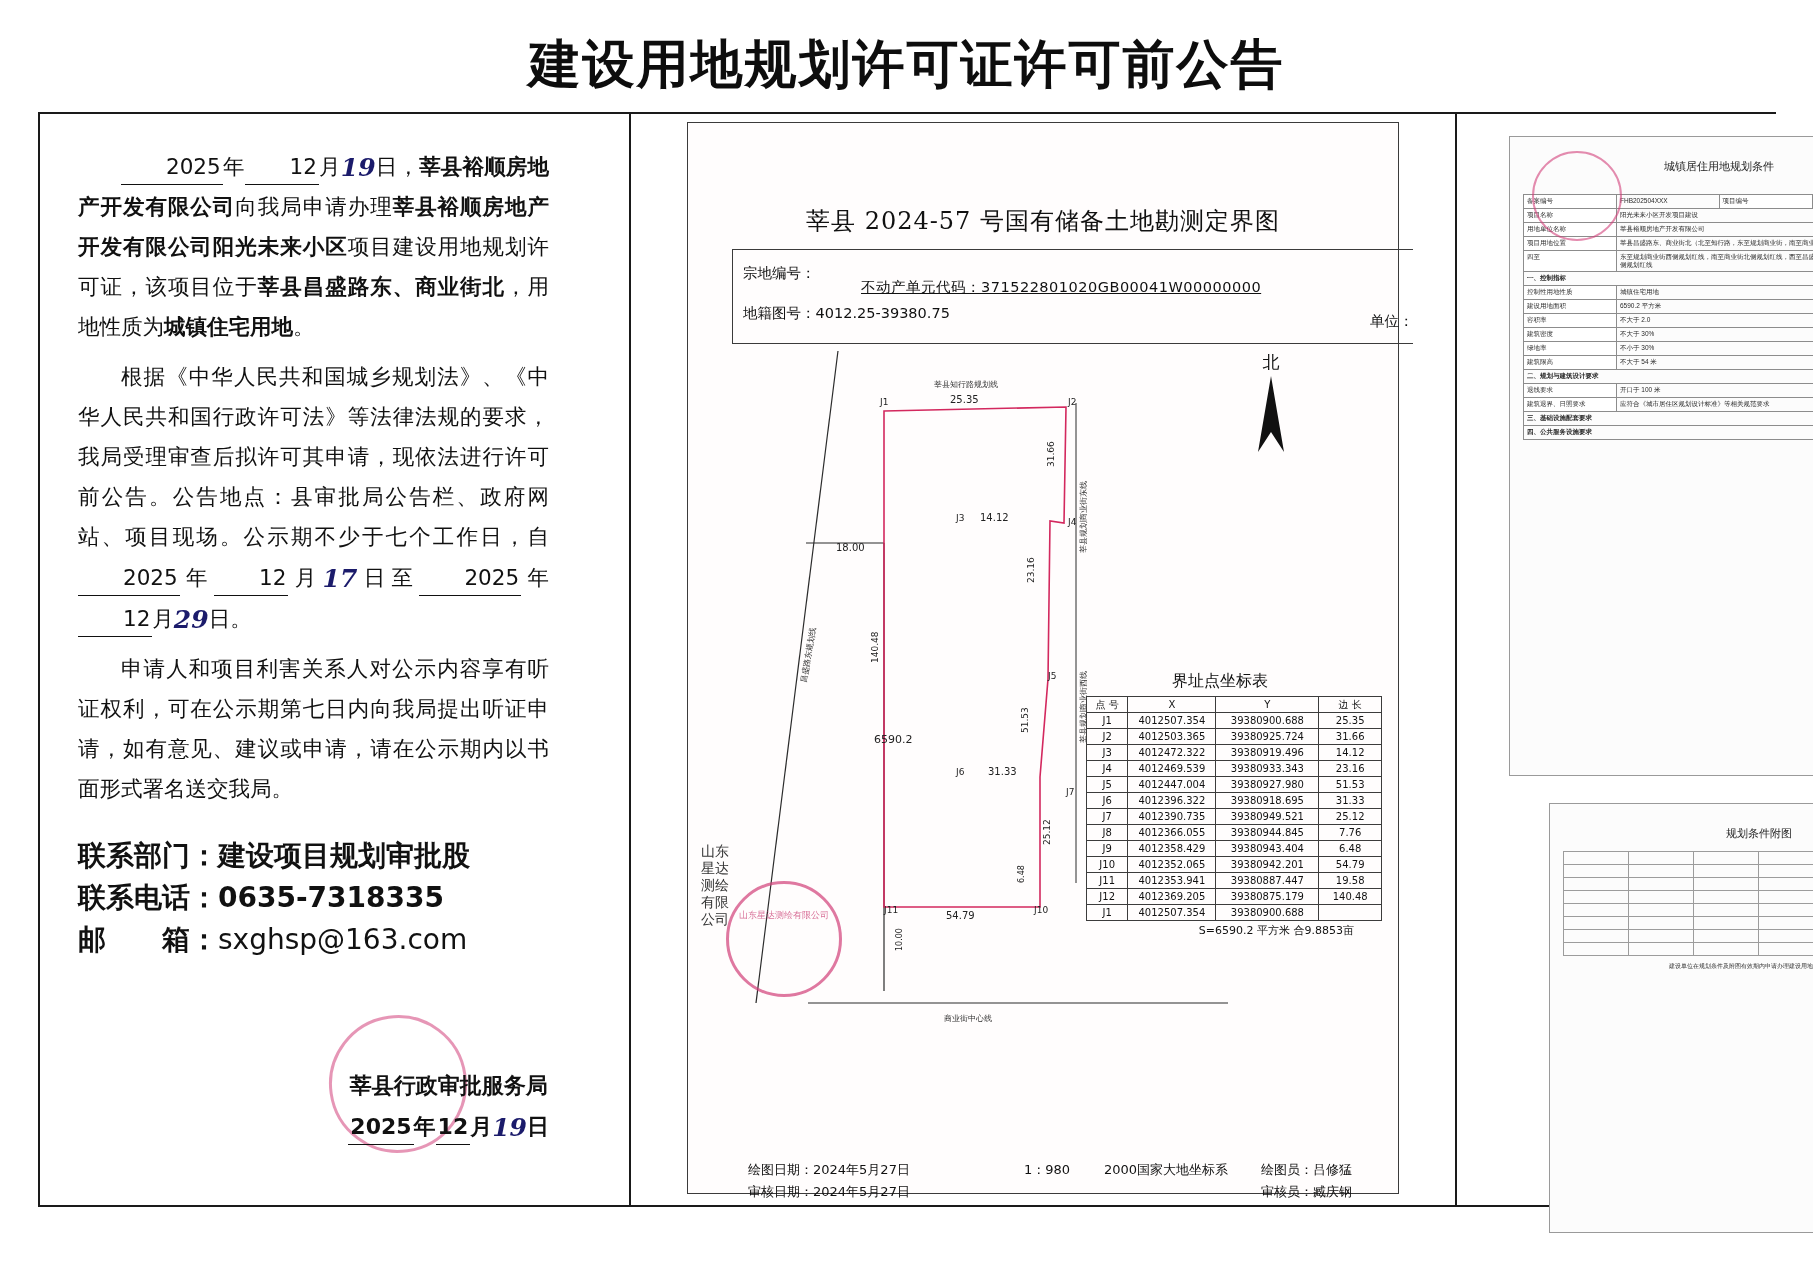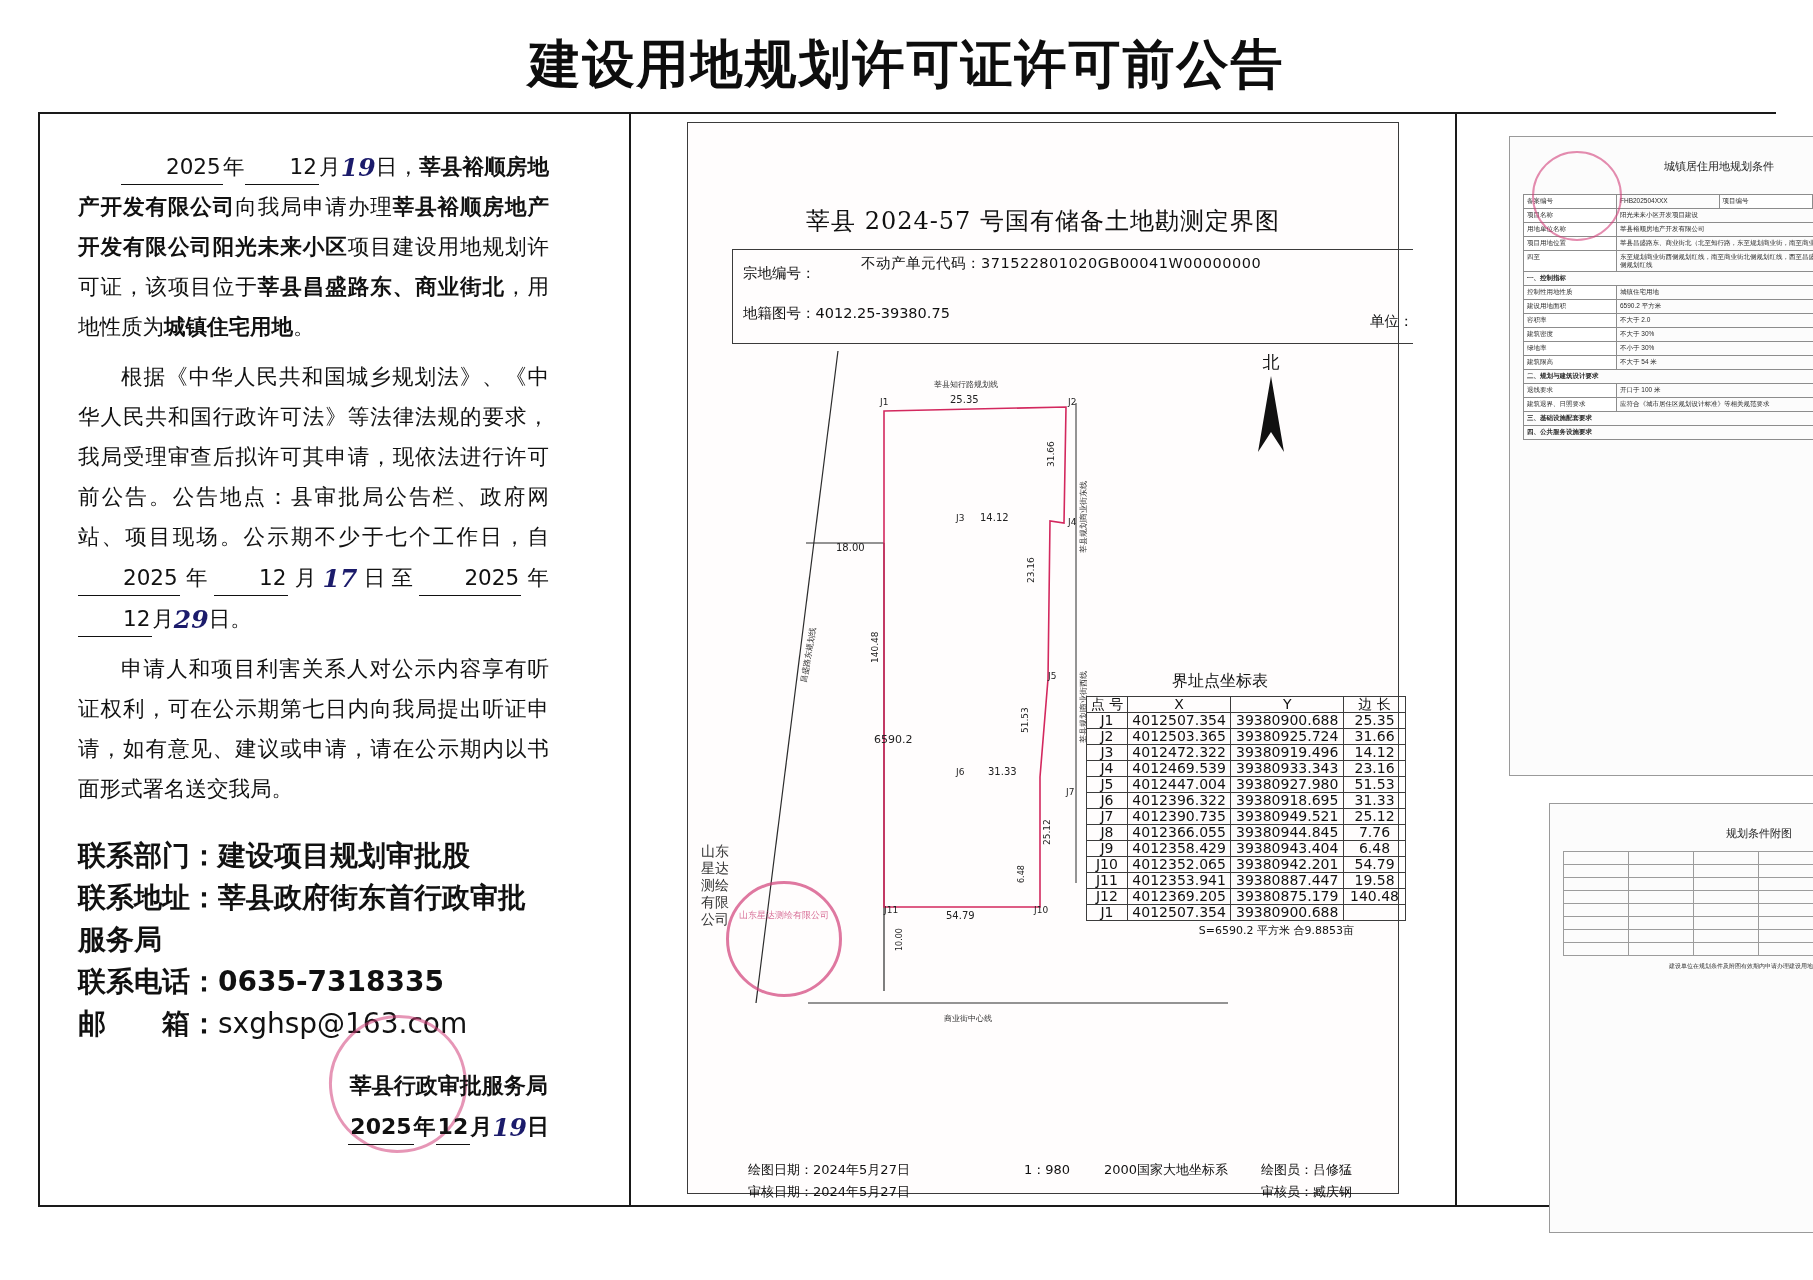--- a/index.html
+++ b/index.html
@@ -131,34 +131,34 @@
     position: absolute;
     left: 44px; top: 126px;
     width: 740px; height: 95px;
     border: 1.2px solid #3b3b3b;
     box-sizing: border-box;
     font-size: 14.5px;
     font-family: "DejaVu Sans", sans-serif;
   }
   #info-box .row { position: absolute; white-space: nowrap; }
   #code-label { left: 10px; top: 14px; }
-  #code-value { left: 128px; top: 4px; letter-spacing: .5px; }
+  #code-value { left: 128px; top: 28px; letter-spacing: .5px; text-decoration: underline; }
   #tu-label { left: 10px; top: 54px; }
   #unit-label { right: 14px; top: 62px; }
 
   
   #parcel-svg { position: absolute; left: 0; top: 0; width: 712px; height: 1072px; }
 
   #north-arrow { position: absolute; left: 566px; top: 228px; text-align: center; }
   #north-arrow .n-char { font-size: 17px; font-family: "DejaVu Sans", sans-serif; }
 
   
   #coord-wrap { position: absolute; left: 398px; top: 548px; width: 268px; }
   #coord-title { text-align: center; font-size: 16px; font-family: "DejaVu Serif", serif; margin-bottom: 4px; }
-  table.coord { border-collapse: collapse; width: 320px; font-size: 14px; font-family: "DejaVu Sans", sans-serif; }
+  table.coord { border-collapse: collapse; width: 296px; font-size: 10px; font-family: "DejaVu Sans", sans-serif; }
   table.coord th, table.coord td {
     border: 1px solid #3c3c3c;
     padding: 1px 2px;
     text-align: center;
     line-height: 13px;
     height: 13px;
   }
   table.coord th { font-weight: normal; }
   .col-pt { width: 34px; }
   .col-x { width: 78px; }
@@ -295,23 +295,20 @@
 
     <div class="para indent2">
       <span>根据《中华人民共和国城乡规划法》、《中华人民共和国行政许可法》等法律法规的要求，我局受理审查后拟许可其申请，现依法进行许可前公告。公告地点：县审批局公告栏、政府网站、项目现场。公示期不少于七个工作日，</span><span>自</span><span class="ul">2025</span><span>年</span><span class="ul">12</span><span>月</span><span class="hand">17</span><span>日至</span><span class="ul">2025</span><span>年</span><span class="ul">12</span><span>月</span><span class="hand">29</span><span>日。</span>
     </div>
 
     <div class="para indent2">申请人和项目利害关系人对公示内容享有听证权利，可在公示期第七日内向我局提出听证申请，如有意见、建议或申请，请在公示期内以书面形式署名送交我局。</div>
 
     <div id="contact-block">
       <div>
         <span class="lbl">联系部门：</span><span class="bold">建设项目规划审批股</span>
-      </div>
-      <div>
-        <span class="lbl">联系地址：</span><span class="bold">莘县政府街东首行政审批服务局</span>
       </div>
       <div>
         <span class="lbl">联系电话：</span><span class="bold">0635-7318335</span>
       </div>
       <div>
         <span class="lbl">邮　　箱：</span><span>sxghsp@163.com</span>
       </div>
     </div>
 
     <div id="seal-left"></div>

